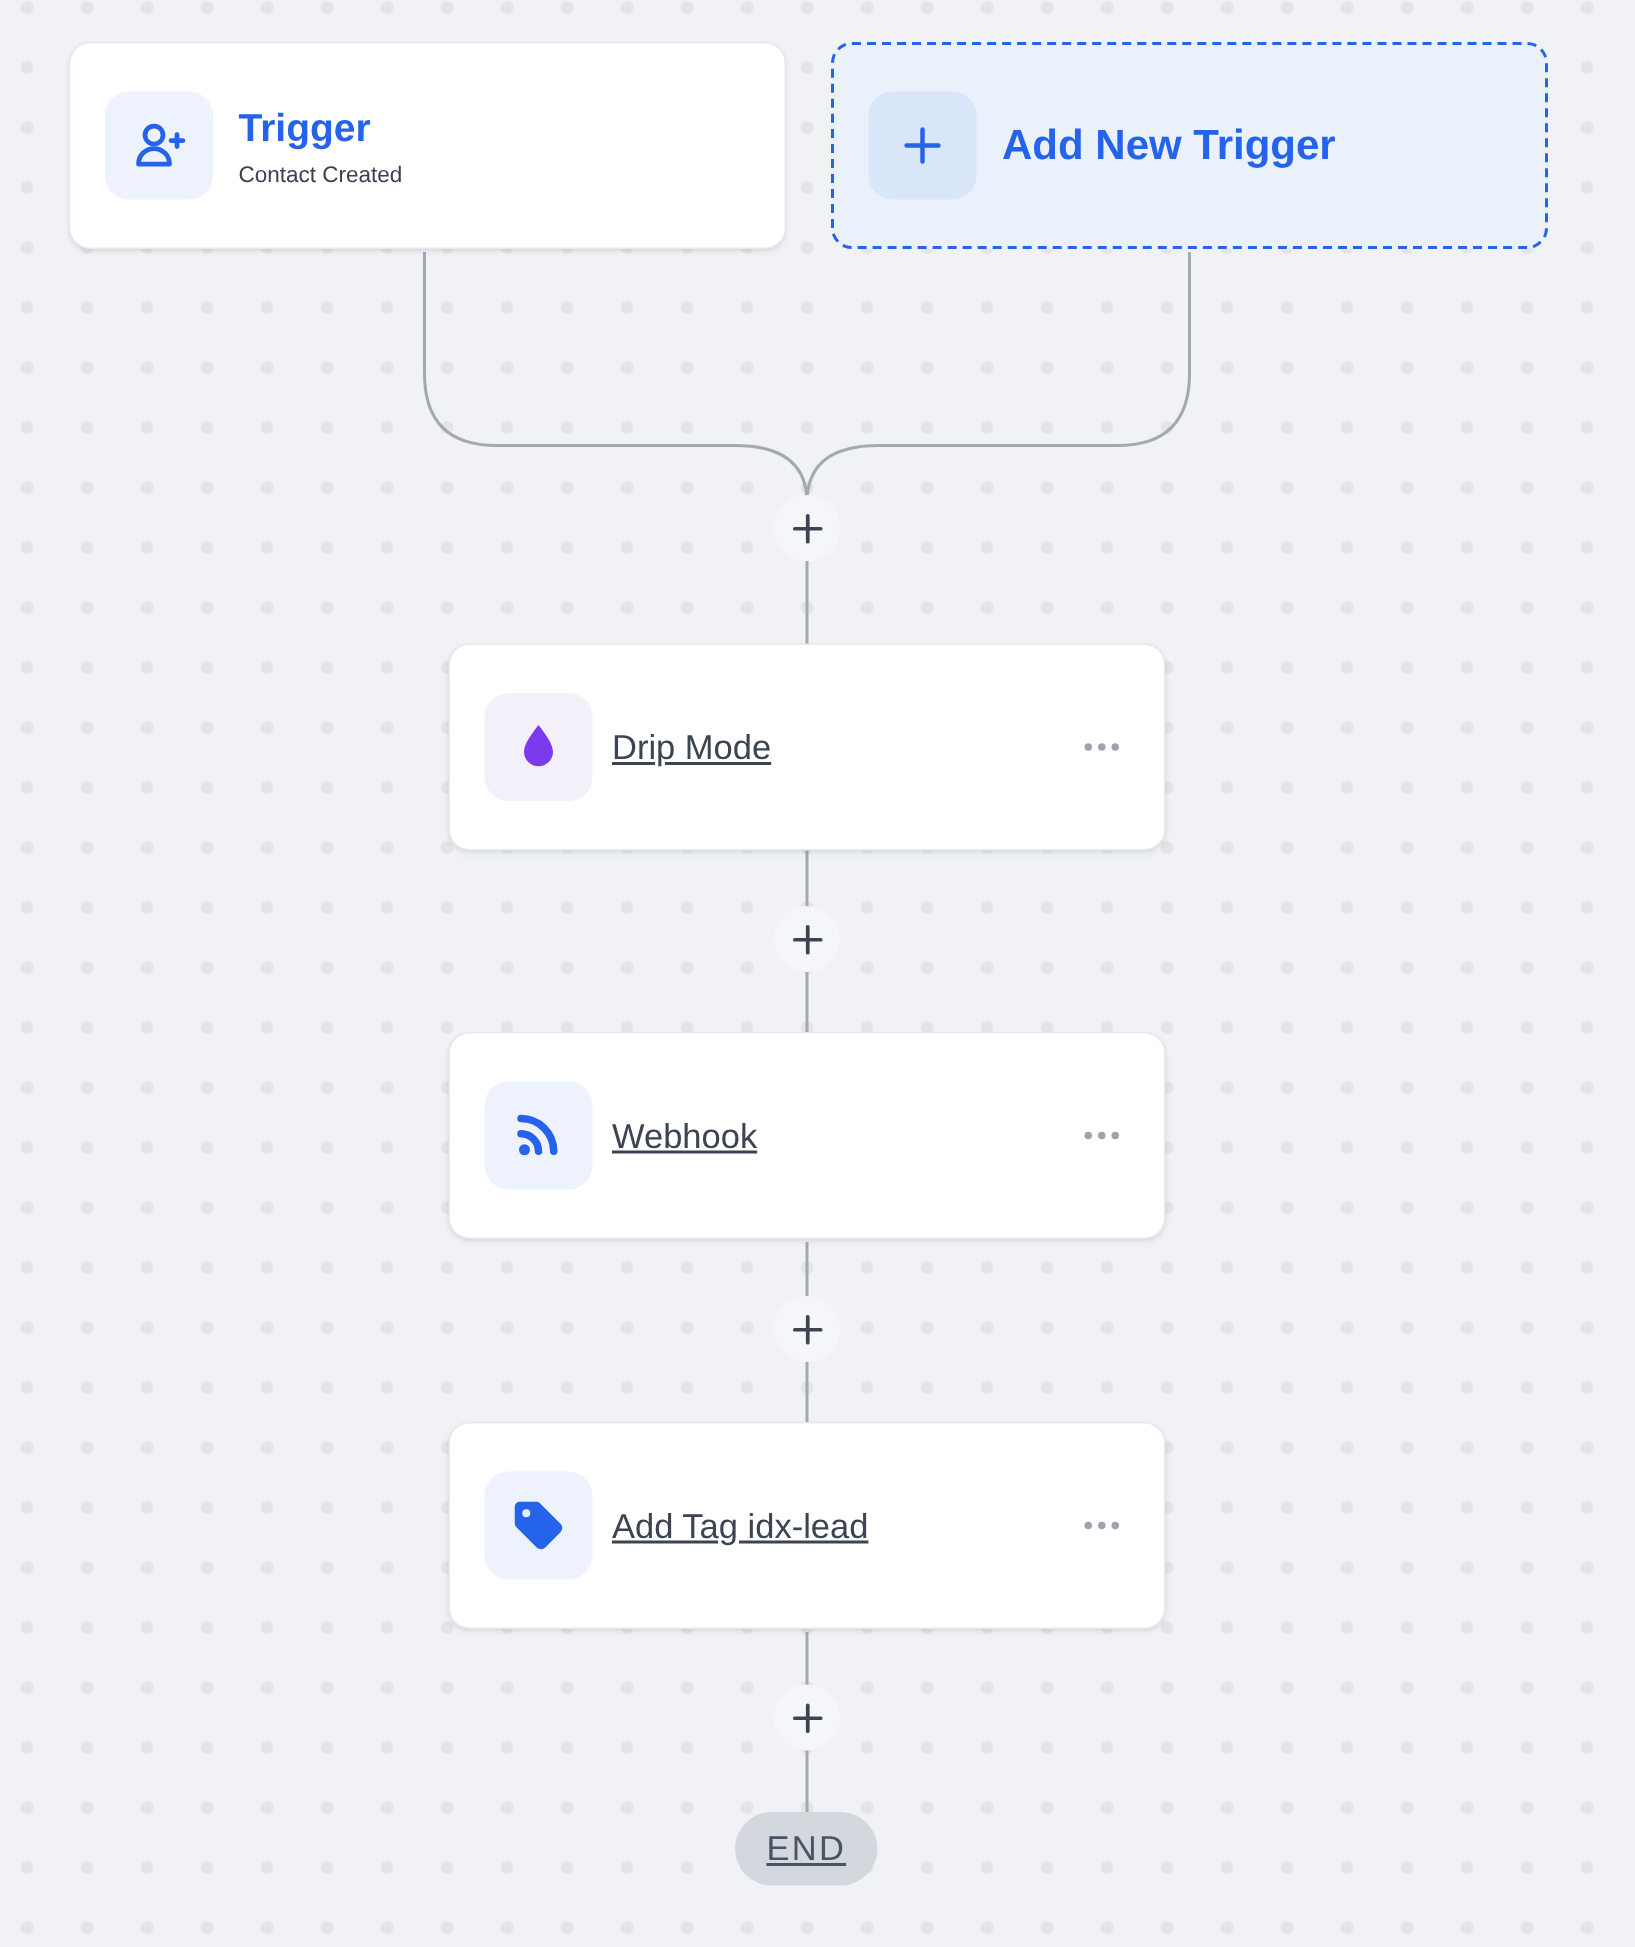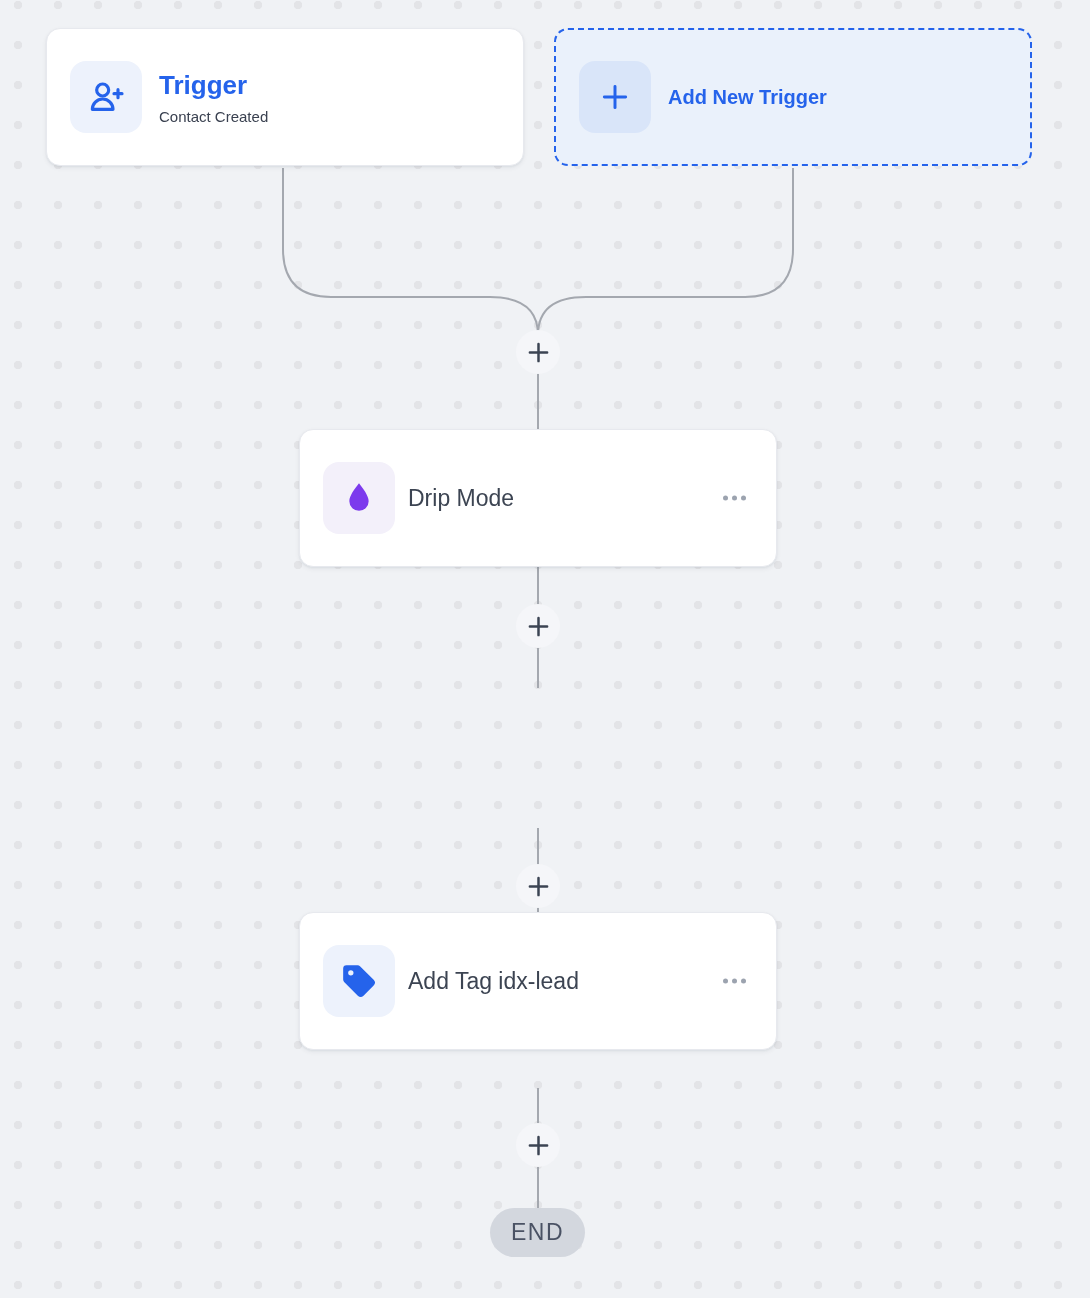--- a/index.html
+++ b/index.html
@@ -68,28 +68,29 @@
     font-weight: 400;
   }
   .add-trigger-card {
     background: #EAF1FB;
     border: 2px dashed #2563EB;
     box-shadow: none;
   }
   .add-trigger-label {
     margin-left: 112px;
     color: #2563EB;
-    font-size: 20px;
+    font-size: 28px;
     font-weight: 700;
   }
   .node-title {
     margin-left: 108px;
     color: #3C4452;
     font-size: 23px;
     font-weight: 500;
+    text-decoration: underline;
   }
   .menu-btn {
     position: absolute;
     right: 26px;
     top: 50%;
     transform: translateY(-50%);
     display: flex;
     gap: 4px;
     padding: 8px 4px;
     background: none;
@@ -119,20 +120,21 @@
     width: 95px; height: 49px;
     border-radius: 24.5px;
     background: #D3D7DE;
     display: flex;
     align-items: center;
     justify-content: center;
     color: #4A5264;
     font-size: 23px;
     font-weight: 500;
     letter-spacing: 1.5px;
+    text-decoration: underline;
   }
 </style>
 </head>
 <body>
 
 <div class="canvas">
 
   <svg class="connectors" aria-hidden="true">
     <path d="M283 168 V249 Q283 297 331 297 H490 Q538 297 538 335 V340"></path>
     <path d="M793 168 V249 Q793 297 745 297 H586 Q538 297 538 335"></path>
@@ -193,22 +195,37 @@
       </svg>
     </div>
     <div class="node-title">Drip Mode</div>
     <button class="menu-btn">
       <span class="dot"></span>
         <span class="dot"></span>
         <span class="dot"></span>
     </button>
   </div>
 
-
-  <div class="card" style="left:299px; top:912px;">
+  <div class="card" style="left:299px; top:688px;">
+    <div class="icon-box bg-blue-pale">
+      <svg width="40" height="40" viewBox="0 0 24 24" fill="none">
+        <circle cx="6.4" cy="17.7" r="2.2" fill="#2563EB"></circle>
+        <path d="M5 11.3 a7 7 0 0 1 7 7" stroke="#2563EB" stroke-width="3" stroke-linecap="round"></path>
+        <path d="M5 5.2 a13.1 13.1 0 0 1 13.1 13.1" stroke="#2563EB" stroke-width="3" stroke-linecap="round"></path>
+      </svg>
+    </div>
+    <div class="node-title">Webhook</div>
+    <button class="menu-btn">
+      <span class="dot"></span>
+        <span class="dot"></span>
+        <span class="dot"></span>
+    </button>
+  </div>
+
+  <div class="card" style="left:299px; top:948px;">
     <div class="icon-box bg-blue-pale">
       <svg width="40" height="40" viewBox="0 0 24 24">
         <path fill="#2563EB" d="M12.586 3.086A2 2 0 0 0 11.172 2.5H4.5a2 2 0 0 0-2 2v6.672a2 2 0 0 0 .586 1.414l8.204 8.204a2.426 2.426 0 0 0 3.42 0l6.08-6.08a2.426 2.426 0 0 0 0-3.42z"></path>
         <circle cx="7.1" cy="7.1" r="1.6" fill="#EBF1FC"></circle>
       </svg>
     </div>
     <div class="node-title">Add Tag idx-lead</div>
     <button class="menu-btn">
       <span class="dot"></span>
         <span class="dot"></span>

